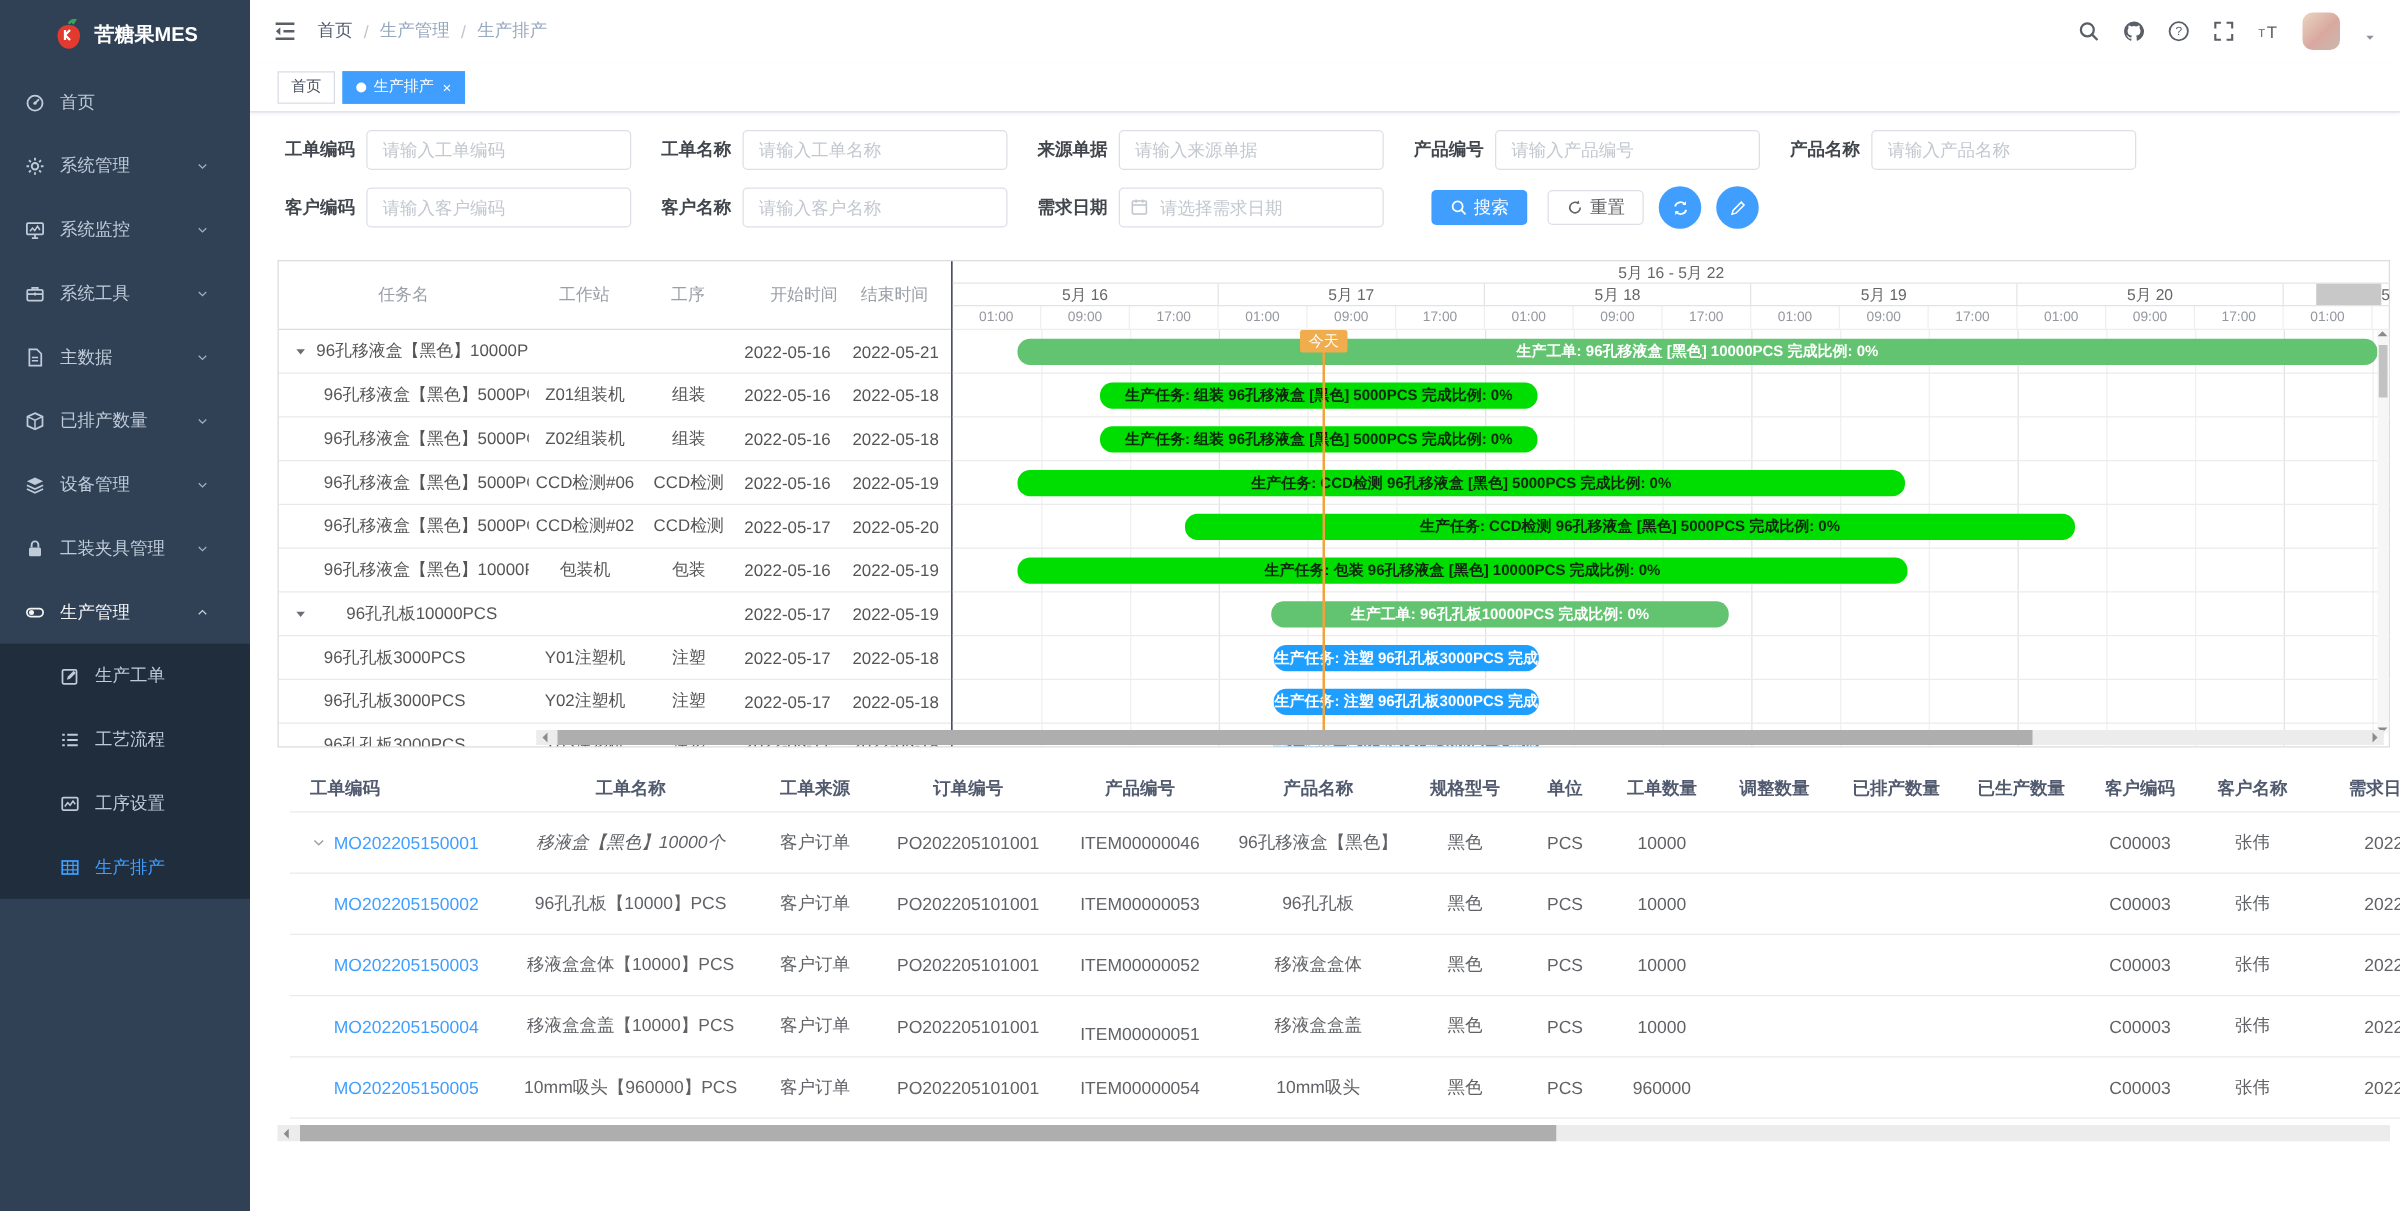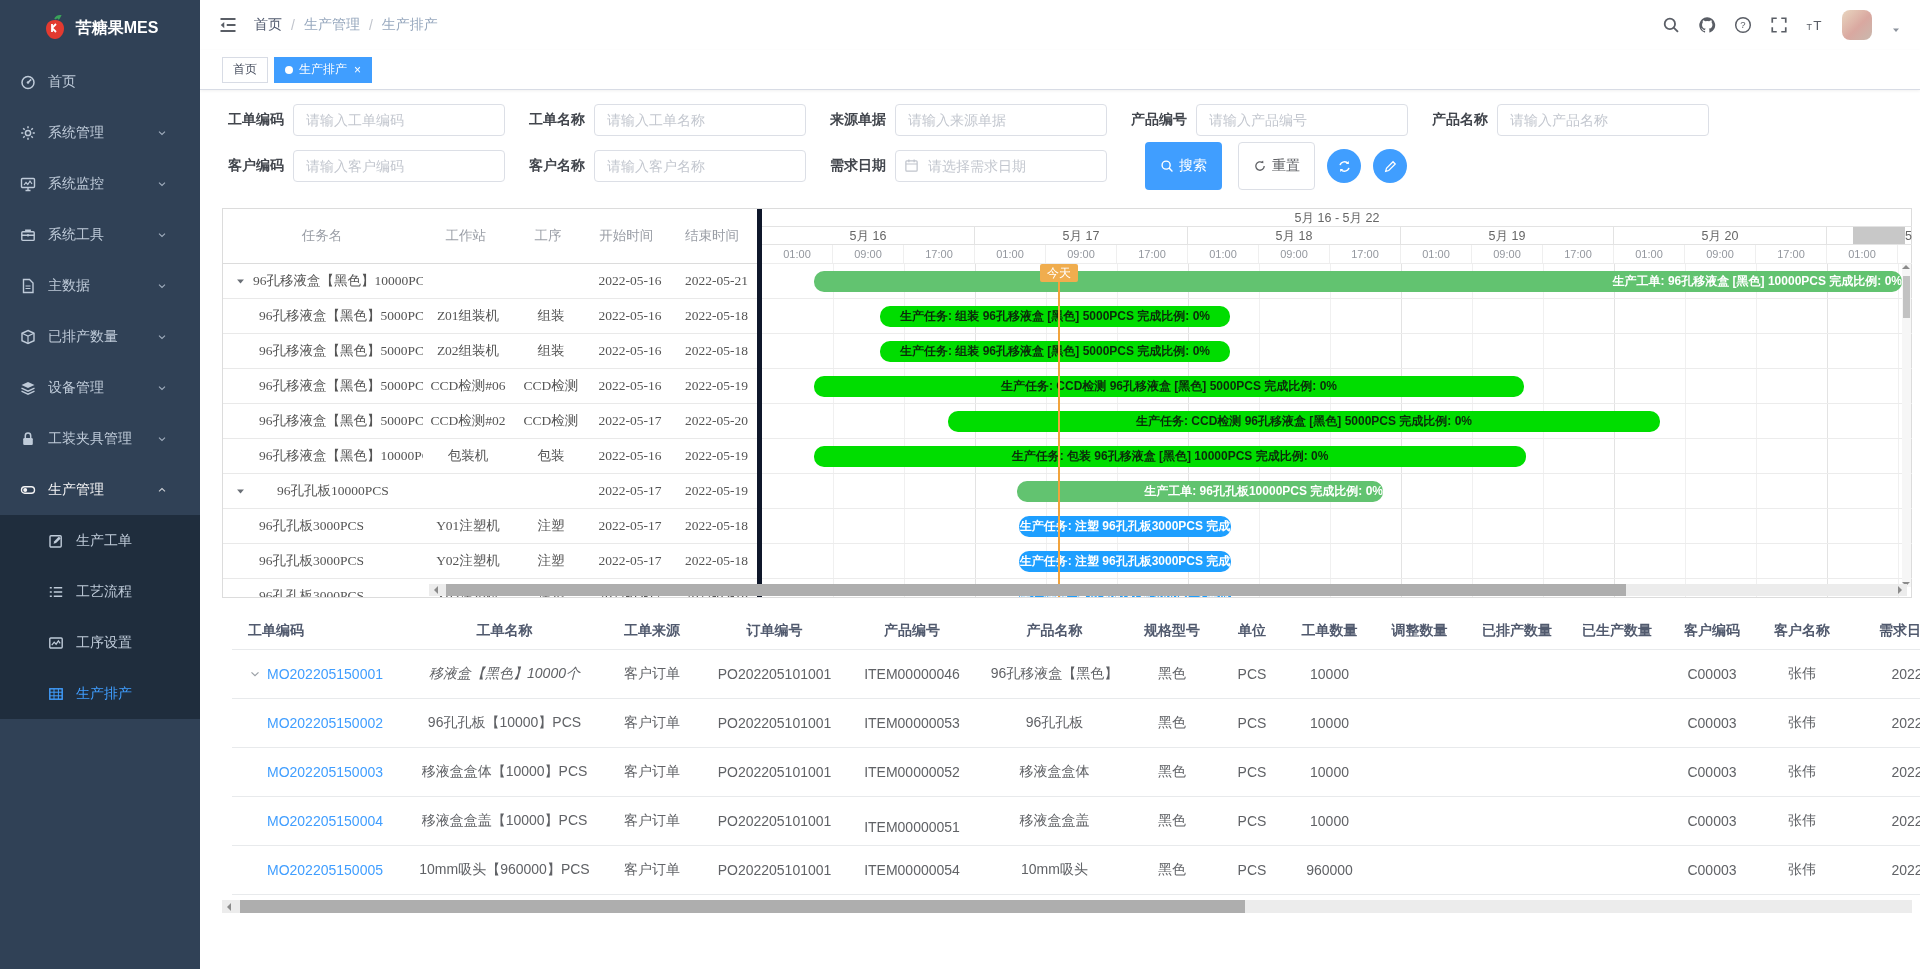--- a/index.html
+++ b/index.html
@@ -40,51 +40,51 @@
   
   #filters { position:absolute; left:200px; top:90px; width:1720px; }
   .f-row { display:flex; align-items:center; padding-left:28px; margin-top:14px; height:32px; }
   .field { display:flex; align-items:center; margin-right:24px; }
   .field > label { font-size:14px; font-weight:bold; color:#42464d; margin-right:9px; white-space:nowrap; }
   .inp-wrap { position:relative; }
   .inp-wrap input { width:212px; height:32px; border:1px solid #dcdfe6; border-radius:4px; padding:0 12px; font-size:14px; color:#606266; outline:none; font-family:inherit; }
   .inp-wrap input::placeholder { color:#c3c7cf; }
   .inp-wrap.with-icon input { padding-left:32px; }
   .inp-wrap .cal { position:absolute; left:9px; top:8px; width:15px; height:15px; color:#c0c4cc; }
-  .btn { display:inline-flex; align-items:center; gap:5px; height:48px; padding:0 14px; border-radius:4px; font-size:14px; cursor:pointer; border:1px solid transparent; }
+  .btn { display:inline-flex; align-items:center; gap:5px; height:28px; padding:0 14px; border-radius:4px; font-size:14px; cursor:pointer; border:1px solid transparent; }
   .btn .icn { width:14px; height:14px; }
   .btn-primary { background:#409EFF; color:#fff; margin-left:14px; }
   .btn-plain { background:#fff; color:#606266; border-color:#dcdfe6; margin-left:16px; }
   .btn-circle { width:34px; height:34px; border-radius:50%; background:#409EFF; color:#fff; display:inline-flex; align-items:center; justify-content:center; margin-left:12px; cursor:pointer; }
   .btn-circle .icn { width:15px; height:15px; }
 
   
   #gantt { position:absolute; left:222px; top:208px; width:1690px; height:390px; border:1px solid #dcdcdc; background:#fff; }
-  #g-left { position:absolute; left:0; top:0; width:539px; height:100%; border-right:5px solid #0f172a; overflow:hidden;font-family:Liberation Serif, serif; }
+  #g-left { position:absolute; left:0; top:0; width:539px; height:100%; border-right:1px solid #0f172a; overflow:hidden; }
   #g-left-head { height:55px; display:flex; align-items:center; border-bottom:1px solid #dcdcdc; color:#9a9ea6; font-size:13.5px; }
   #g-left-head div { text-align:center; }
   .g-row { height:35px; display:flex; align-items:center; border-bottom:1px solid #e9e9e9; font-size:13.5px; color:#555; white-space:nowrap; }
   .g-cell { overflow:hidden; text-align:center; flex:none; }
   .g-name { text-align:left; display:flex; align-items:center; padding-left:12px; }
   .g-name.child { padding-left:36px; }
   .tri { width:11px; height:11px; color:#6a6f76; margin-right:7px; flex:none; }
   #g-right { position:absolute; left:539px; top:0; width:1150px; height:100%; overflow:hidden; }
   #g-range { height:18px; line-height:18px; text-align:center; font-size:12.5px; color:#666; border-bottom:1px solid #e3e3e3; }
   #g-days { height:18px; display:flex; border-bottom:1px solid #e3e3e3; position:relative; }
   .g-day { width:213px; flex:none; text-align:center; font-size:12.5px; line-height:18px; color:#666; border-right:1px solid #e3e3e3; }
   .g-day.partial { width:85px; border-right:none; position:relative; text-align:right; }
   .g-day.partial .grayblk { position:absolute; right:7px; top:0; width:52px; height:17px; background:#c8c8c8; }
   #g-hours { height:19px; display:flex; border-bottom:1px solid #ededed; }
   .g-hour { width:71px; flex:none; text-align:center; font-size:11px; line-height:18px; color:#93979e; border-right:1px solid #efefef; }
   #g-body { position:absolute; left:0; top:55px; width:1150px; height:335px; }
   .vline { position:absolute; top:0; bottom:0; width:1px; background:#f0f0f0; }
   .vline.day { background:#e3e3e3; }
   .hrow { position:absolute; left:0; width:100%; height:35px; border-bottom:1px solid #ececec; }
   .bar { position:absolute; height:21px; border-radius:10px; font-size:12px; font-weight:bold; text-align:center; line-height:21px; overflow:hidden; white-space:nowrap; cursor:pointer; }
-  .bar.order { color:#fff;text-align:right; }
+  .bar.order { color:#fff; }
   .bar.task-green { color:#0a2a0a; }
   .bar.task-blue { color:#fff; }
   #today-line { position:absolute; top:0; bottom:0; width:2px; z-index:3; }
   #today-badge { position:absolute; top:0; width:38px; height:18px; border-radius:2px; color:#fff; font-size:12px; text-align:center; line-height:18px; z-index:4; cursor:default; }
   
   #g-hscroll { position:absolute; left:206px; bottom:1px; width:1478px; height:12px; background:#ececec; z-index:6; display:flex; align-items:center; }
   #g-hthumb { height:12px; width:1180px; background:#aeaeae; margin-left:8px; }
   .sb-arrow { width:0; height:0; border:4px solid transparent; }
   .sb-arrow.left { border-right-color:#8b8b8b; margin-left:1px; }
   .sb-arrow.right { border-left-color:#8b8b8b; margin-left:auto; margin-right:1px; }
@@ -426,21 +426,21 @@
       </span>
     </div>
 </div>
 
 <div id="gantt">
   <div id="g-left">
     <div id="g-left-head">
         <div style="width: 200px;">任务名</div>
         <div style="width: 90px;">工作站</div>
         <div style="width: 76px;">工序</div>
-        <div style="width: 82px;">开始时间</div>
+        <div style="width: 82px; text-align: right;">开始时间</div>
         <div style="width: 91px;">结束时间</div>
       </div>
     <div id="g-left-body">
         <div class="g-row">
           <div class="g-cell g-name" style="width: 200px;">
             <span class="icn tri">
               <svg viewBox="0 0 16 16" xmlns="http://www.w3.org/2000/svg">
                 <path d="M3 5h10l-5 6z" fill="currentColor"></path>
               </svg>
             </span>

